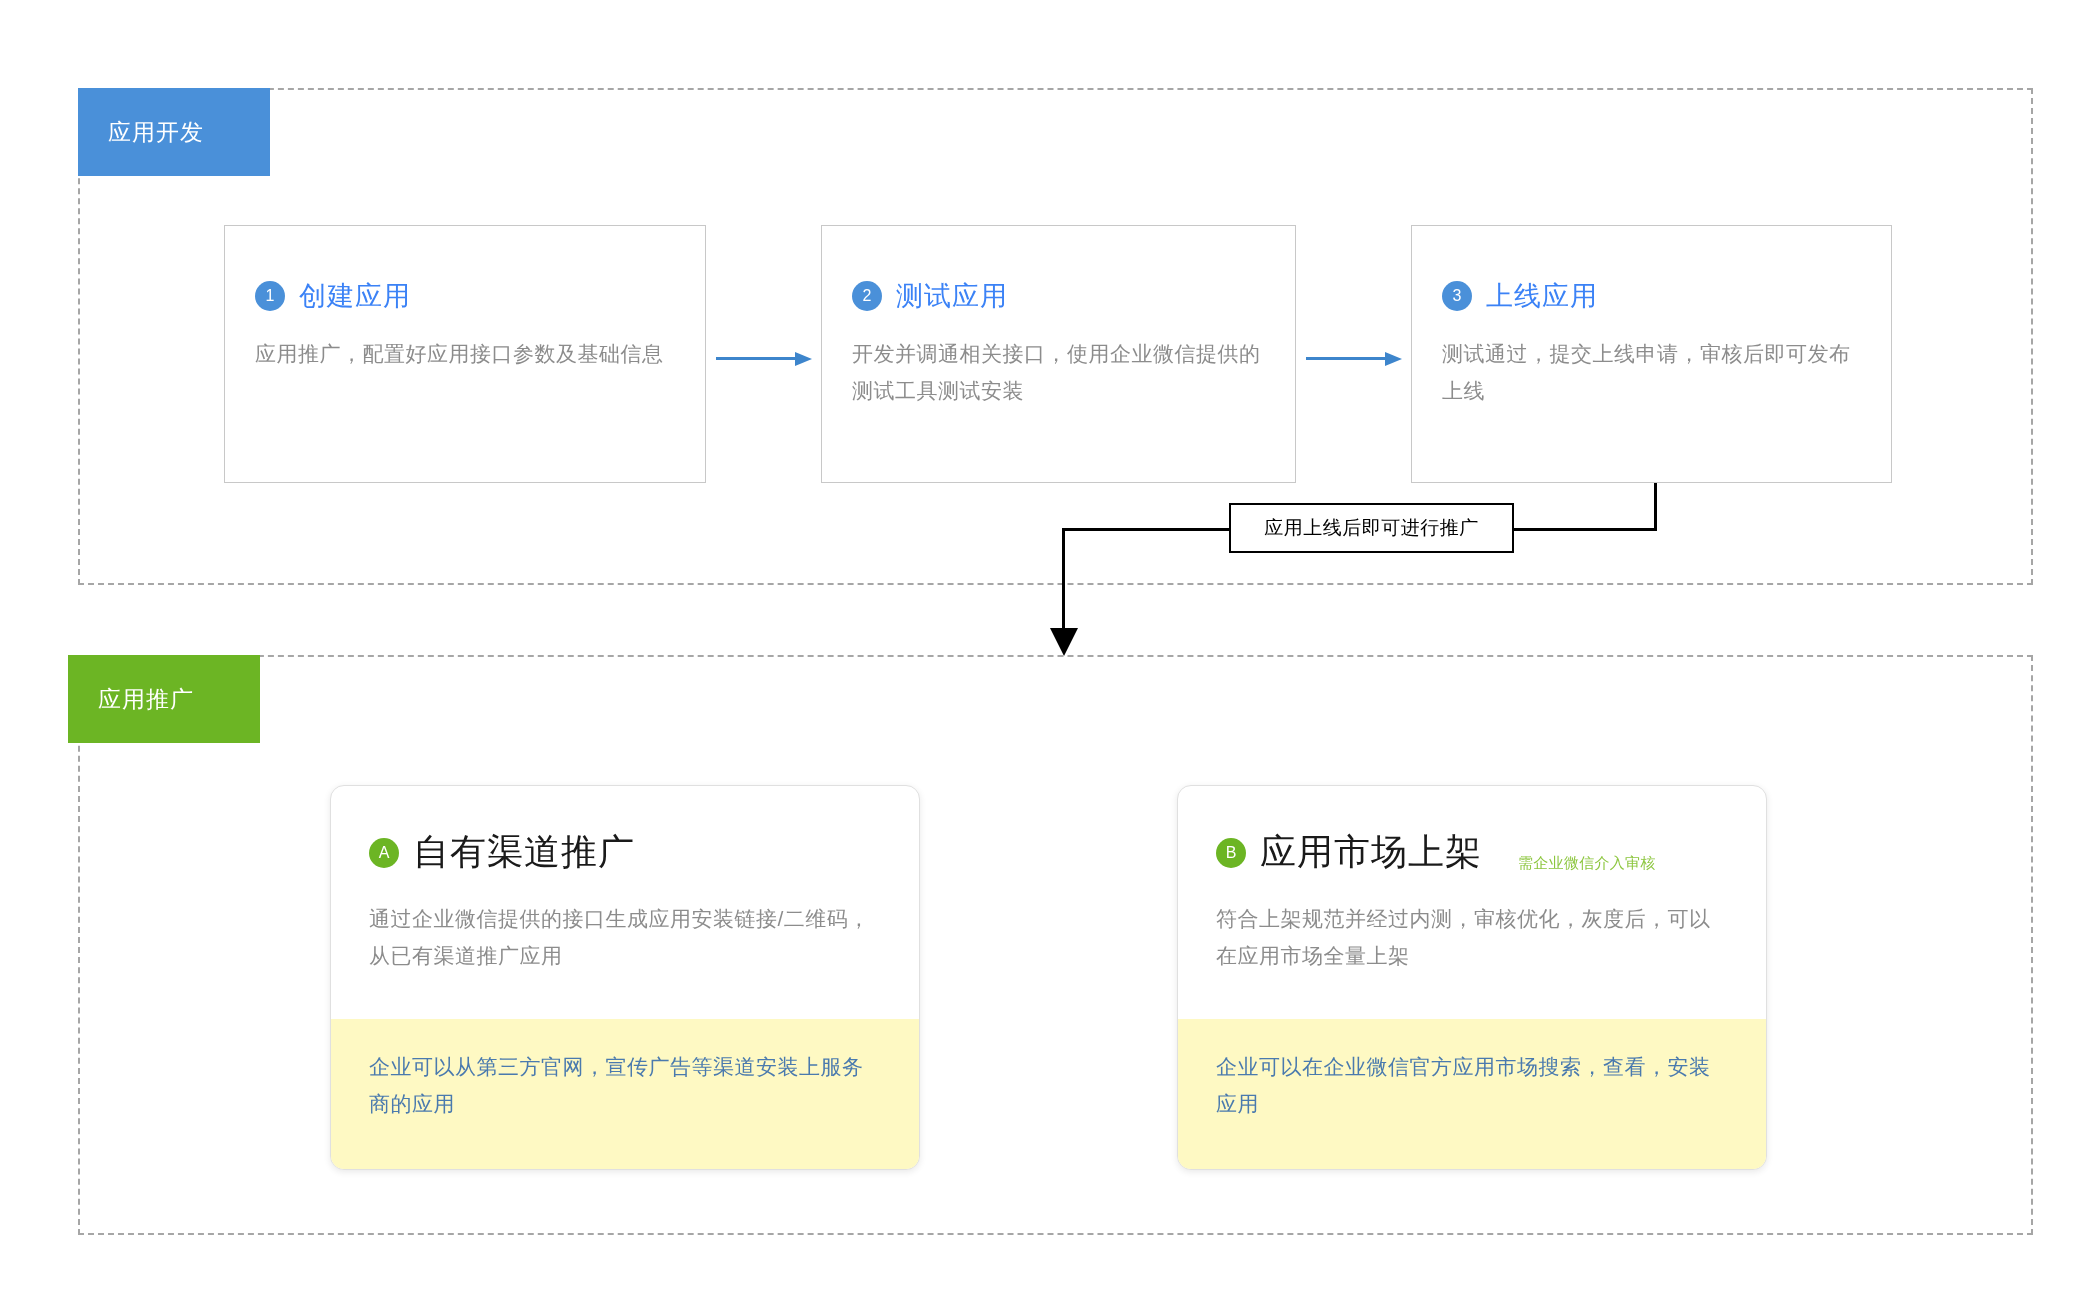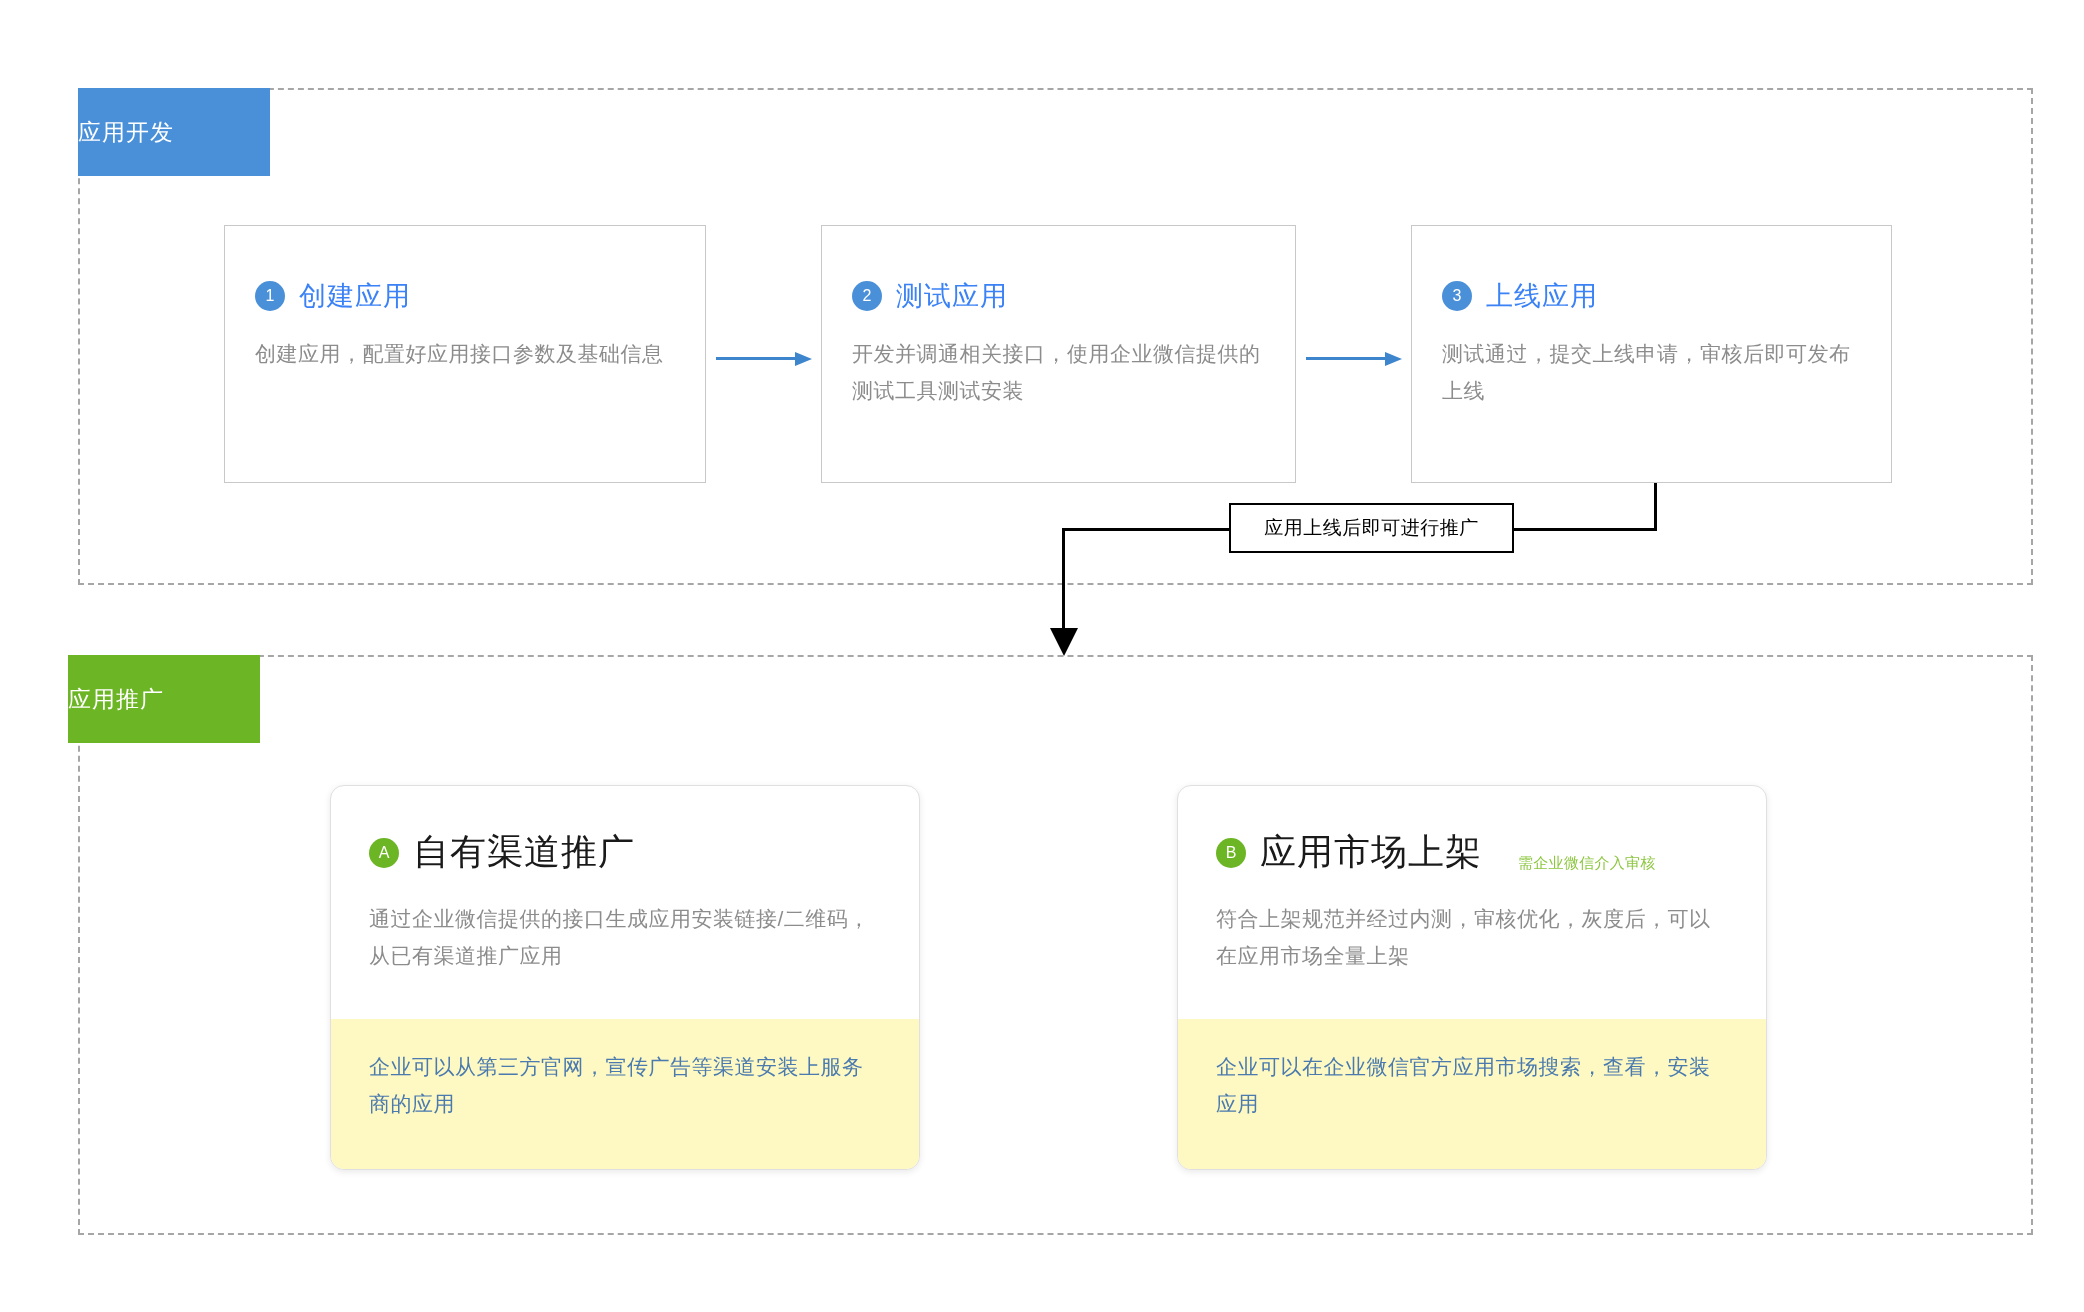--- a/index.html
+++ b/index.html
@@ -29,20 +29,21 @@
   #section-promo{ left: 78px;  top: 655px; width: 1955px; height: 580px; }
 
   
   .section-badge {
     position: absolute;
     display: flex;
     align-items: center;
     color: #ffffff;
     font-size: 23px;
     letter-spacing: 1px;
+    padding-left: 30px;
     box-sizing: border-box;
   }
   #badge-dev {
     left: 78px; top: 88px;
     width: 192px; height: 88px;
     background: #4a90d9;
   }
   #badge-promo {
     left: 68px; top: 655px;
     width: 192px; height: 88px;
@@ -230,21 +231,21 @@
 
   <div class="section-badge" id="badge-dev">
     <span>应用开发</span>
   </div>
 
   <div class="step-card" id="step-card-1">
     <div class="step-head">
       <span class="num-badge">1</span>
       <span class="step-title">创建应用</span>
     </div>
-    <div class="step-desc">创建应用，配置好应用接口参数及基础信息</div>
+    <div class="step-desc">应用推广，配置好应用接口参数及基础信息</div>
   </div>
 
   <div class="blue-arrow" id="arrow-1-2">
     <div class="shaft"></div>
     <div class="head"></div>
   </div>
 
   <div class="step-card" id="step-card-2">
     <div class="step-head">
       <span class="num-badge">2</span>

